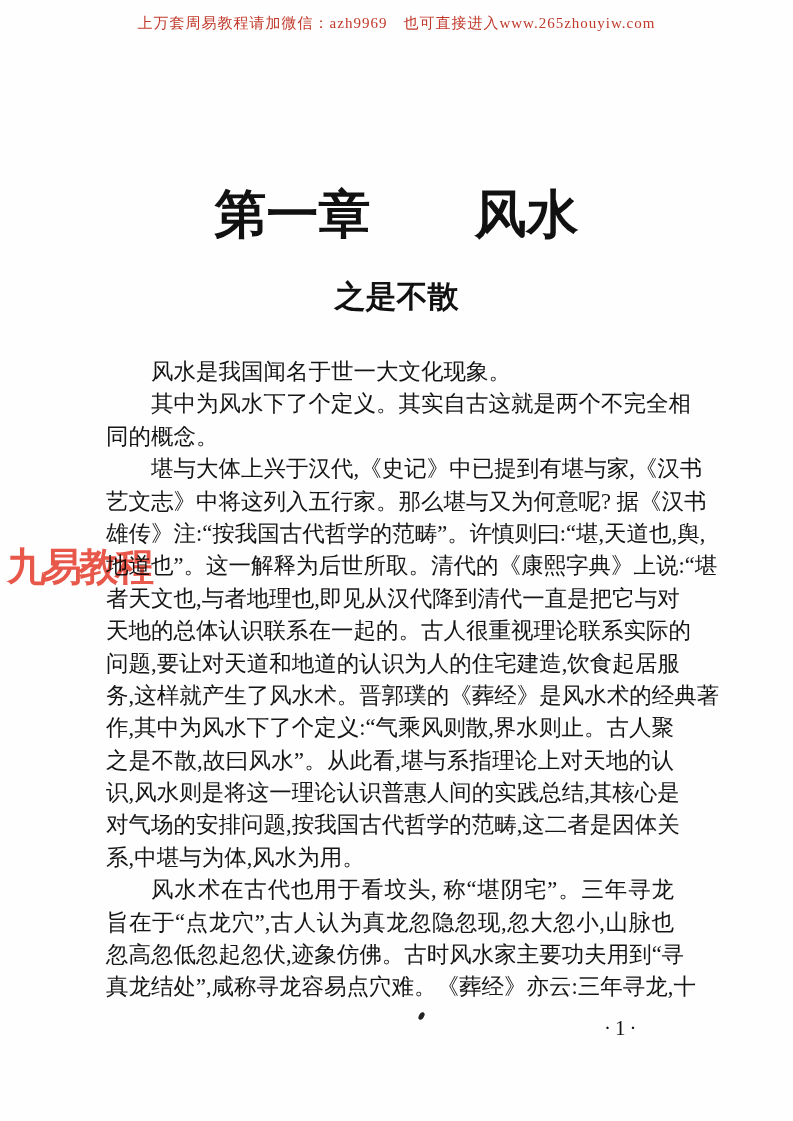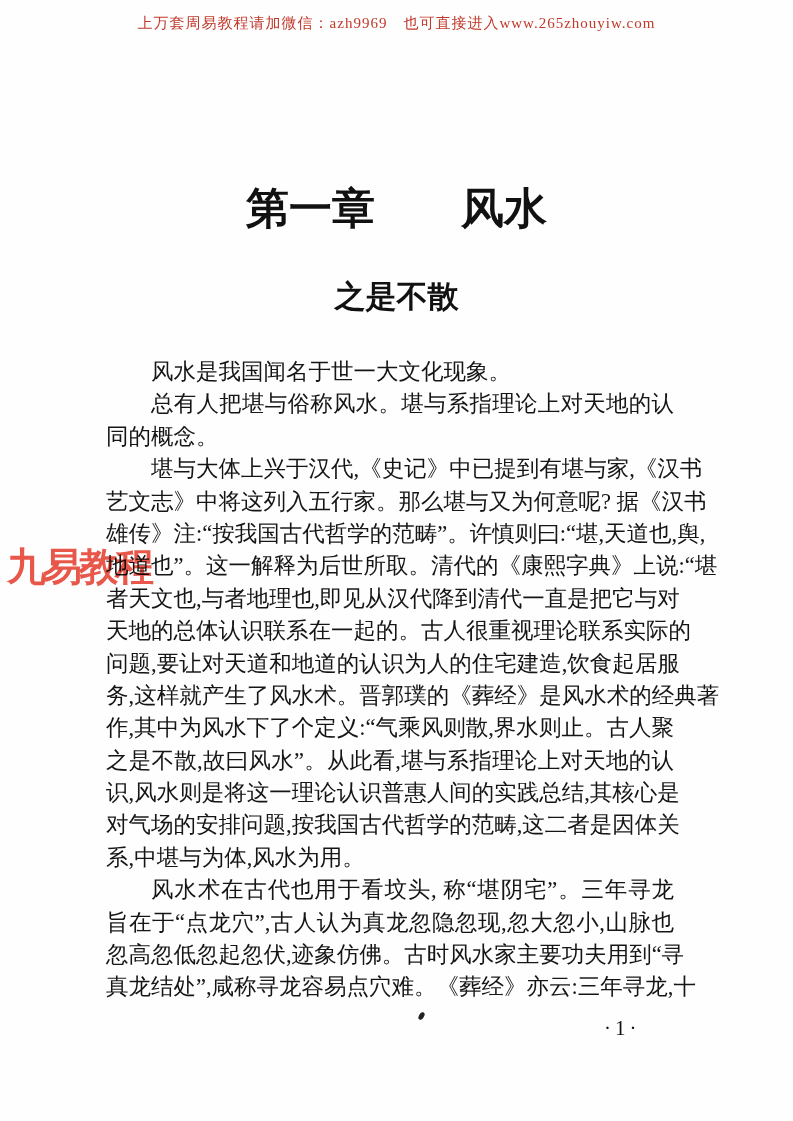--- a/index.html
+++ b/index.html
@@ -18,21 +18,21 @@
     letter-spacing:1px;
     font-family:"Liberation Serif","DejaVu Serif",serif;
     margin-top:8px;
   }
   .chapter{
     position:absolute;top:180px;left:0;width:100%;
     margin:0;
     text-align:center;
     font-family:"Liberation Sans","DejaVu Sans",sans-serif;
     font-weight:900;
-    font-size:43px;
+    font-size:52px;
     color:#111;
   }
   .section{
     position:absolute;top:276px;left:0;width:100%;
     margin:0;
     text-align:center;
     font-family:"Liberation Sans","DejaVu Sans",sans-serif;
     font-weight:800;
     font-size:31px;
     color:#111;
@@ -82,21 +82,21 @@
 <div class="page">
 
   <div class="header" style="color: rgb(192, 57, 43);">上万套周易教程请加微信：azh9969　也可直接进入www.265zhouyiw.com</div>
 
   <h1 class="chapter">第一章　　风水</h1>
 
   <h2 class="section">之是不散</h2>
 
   <div class="body">
     <div class="line indent short">风水是我国闻名于世一大文化现象。</div>
-    <div class="line indent">总有人把堪与俗称风水。堪与系指理论上对天地的认</div>
+    <div class="line indent">其中为风水下了个定义。其实自古这就是两个不完全相</div>
     <div class="line short">同的概念。</div>
     <div class="line indent">堪与大体上兴于汉代,《史记》中已提到有堪与家,《汉书</div>
     <div class="line">艺文志》中将这列入五行家。那么堪与又为何意呢? 据《汉书</div>
     <div class="line">雄传》注:“按我国古代哲学的范畴”。许慎则曰:“堪,天道也,舆,</div>
     <div class="line">地道也”。这一解释为后世所取。清代的《康熙字典》上说:“堪</div>
     <div class="line">者天文也,与者地理也,即见从汉代降到清代一直是把它与对</div>
     <div class="line">天地的总体认识联系在一起的。古人很重视理论联系实际的</div>
     <div class="line">问题,要让对天道和地道的认识为人的住宅建造,饮食起居服</div>
     <div class="line">务,这样就产生了风水术。晋郭璞的《葬经》是风水术的经典著</div>
     <div class="line">作,其中为风水下了个定义:“气乘风则散,界水则止。古人聚</div>

